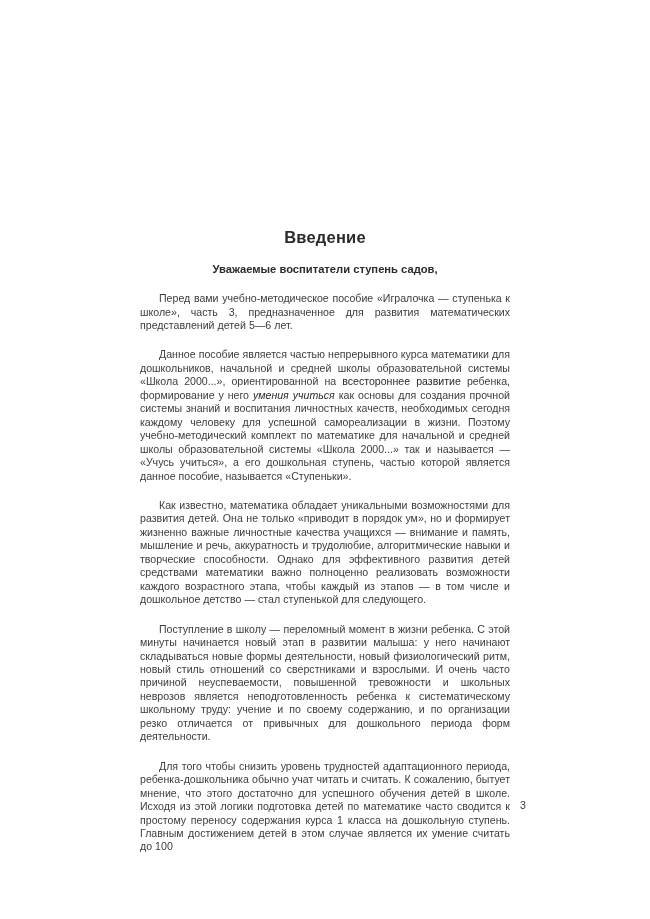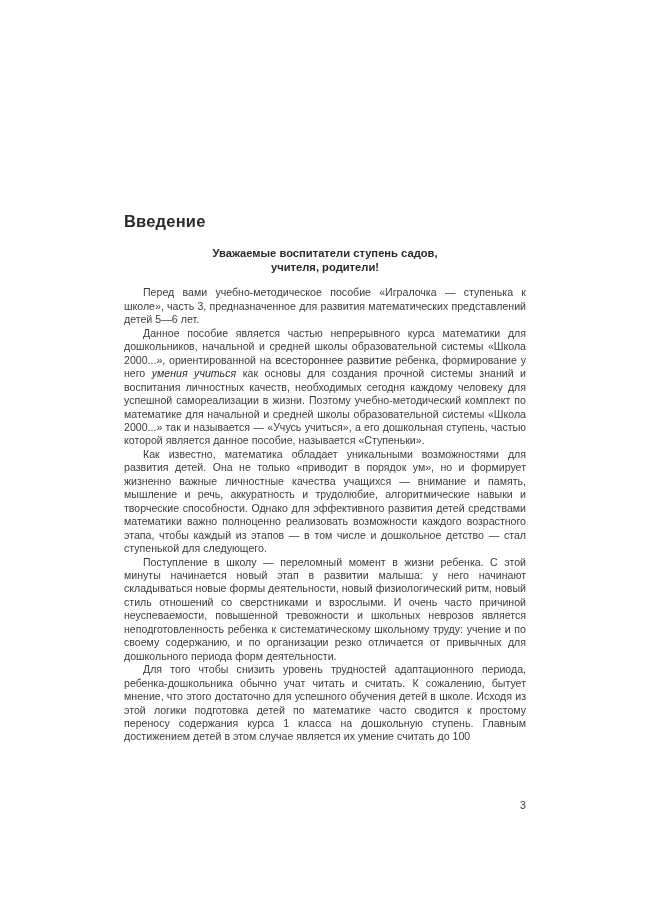--- a/index.html
+++ b/index.html
@@ -29,24 +29,24 @@
   #text-block {
     position: absolute;
     left: 124px;
     top: 212px;
     width: 402px;
   }
 
   .chapter-title {
     font-size: 16.5px;
     font-weight: bold;
-    text-align: left;
+    text-align: center;
     color: #2b2b2b;
     letter-spacing: 0.2px;
-    margin: 0 0 14px 0;
+    margin: 16px 0 14px 0;
     line-height: 1.2;
   }
 
   .salutation {
     font-size: 11.2px;
     font-weight: bold;
     text-align: center;
     color: #2b2b2b;
     line-height: 1.28;
     margin: 0 0 12px 0;
@@ -54,21 +54,21 @@
   .salutation .sal-line {
     display: block;
   }
 
   p.body-par {
     font-size: 10.6px;
     line-height: 13.45px;
     text-align: justify;
     text-justify: inter-word;
     text-indent: 19px;
-    margin: 0;
+    margin: 16px;
     color: #3c3c3c;
     -webkit-hyphens: none;
     hyphens: none;
     word-spacing: 0.1px;
   }
 
   p.body-par b {
     font-weight: normal;
     color: #2b2b2b;
   }
@@ -92,21 +92,20 @@
 <body>
 
 <div id="page">
 
   <div id="text-block">
 
     <h1 class="chapter-title">Введение</h1>
 
     <div class="salutation">
       <span class="sal-line">Уважаемые воспитатели ступень садов,</span>
-      <span class="sal-line">учителя, родители!</span>
     </div>
 
     <div id="paragraphs">
         <p class="body-par"><span>Перед вами учебно-методическое пособие «Игралочка — ступенька к школе», часть 3, предназначенное для развития математических представлений детей 5—6 лет.</span></p>
         <p class="body-par"><span>Данное пособие является частью непрерывного курса математики для дошкольников, начальной и средней школы образовательной системы «Школа 2000...», ориентированной на </span><b>всестороннее развитие</b><span> ребенка, формирование у него </span><i class="bi">умения учиться</i><span> как основы для создания прочной системы знаний и воспитания личностных качеств, необходимых сегодня каждому человеку для успешной самореализации в жизни. Поэтому учебно-методический комплект по математике для начальной и средней школы образовательной системы «Школа 2000...» так и называется — «Учусь учиться», а его дошкольная ступень, частью которой является данное пособие, называется «Ступеньки».</span></p>
         <p class="body-par"><span>Как известно, математика обладает уникальными возможностями для развития детей. Она не только «приводит в порядок ум», но и формирует жизненно важные личностные качества учащихся — внимание и память, мышление и речь, аккуратность и трудолюбие, алгоритмические навыки и творческие способности. Однако для эффективного развития детей средствами математики важно полноценно реализовать возможности каждого возрастного этапа, чтобы каждый из этапов — в том числе и дошкольное детство — стал ступенькой для следующего.</span></p>
         <p class="body-par"><span>Поступление в школу — переломный момент в жизни ребенка. С этой минуты начинается новый этап в развитии малыша: у него начинают складываться новые формы деятельности, новый физиологический ритм, новый стиль отношений со сверстниками и взрослыми. И очень часто причиной неуспеваемости, повышенной тревожности и школьных неврозов является неподготовленность ребенка к систематическому школьному труду: учение и по своему содержанию, и по организации резко отличается от привычных для дошкольного периода форм деятельности.</span></p>
         <p class="body-par"><span>Для того чтобы снизить уровень трудностей адаптационного периода, ребенка-дошкольника обычно учат читать и считать. К сожалению, бытует мнение, что этого достаточно для успешного обучения детей в школе. Исходя из этой логики подготовка детей по математике часто сводится к простому переносу содержания курса 1 класса на дошкольную ступень. Главным достижением детей в этом случае является их умение считать до 100</span></p>
       </div>
 

